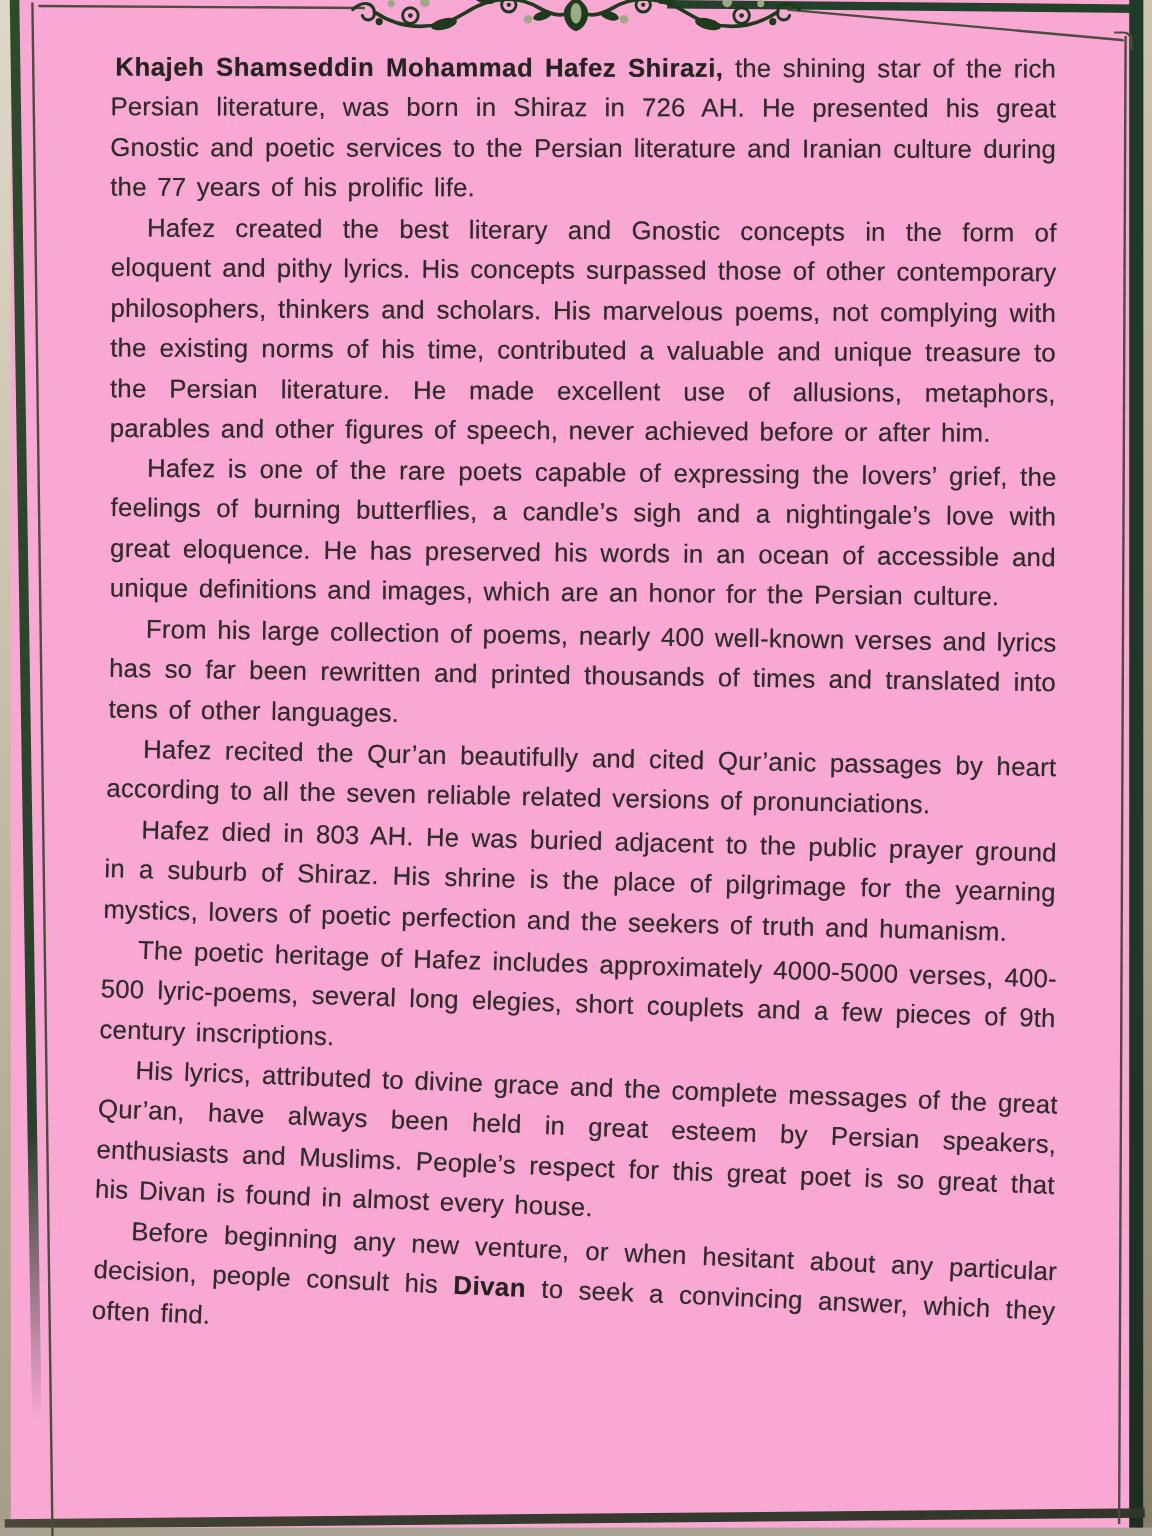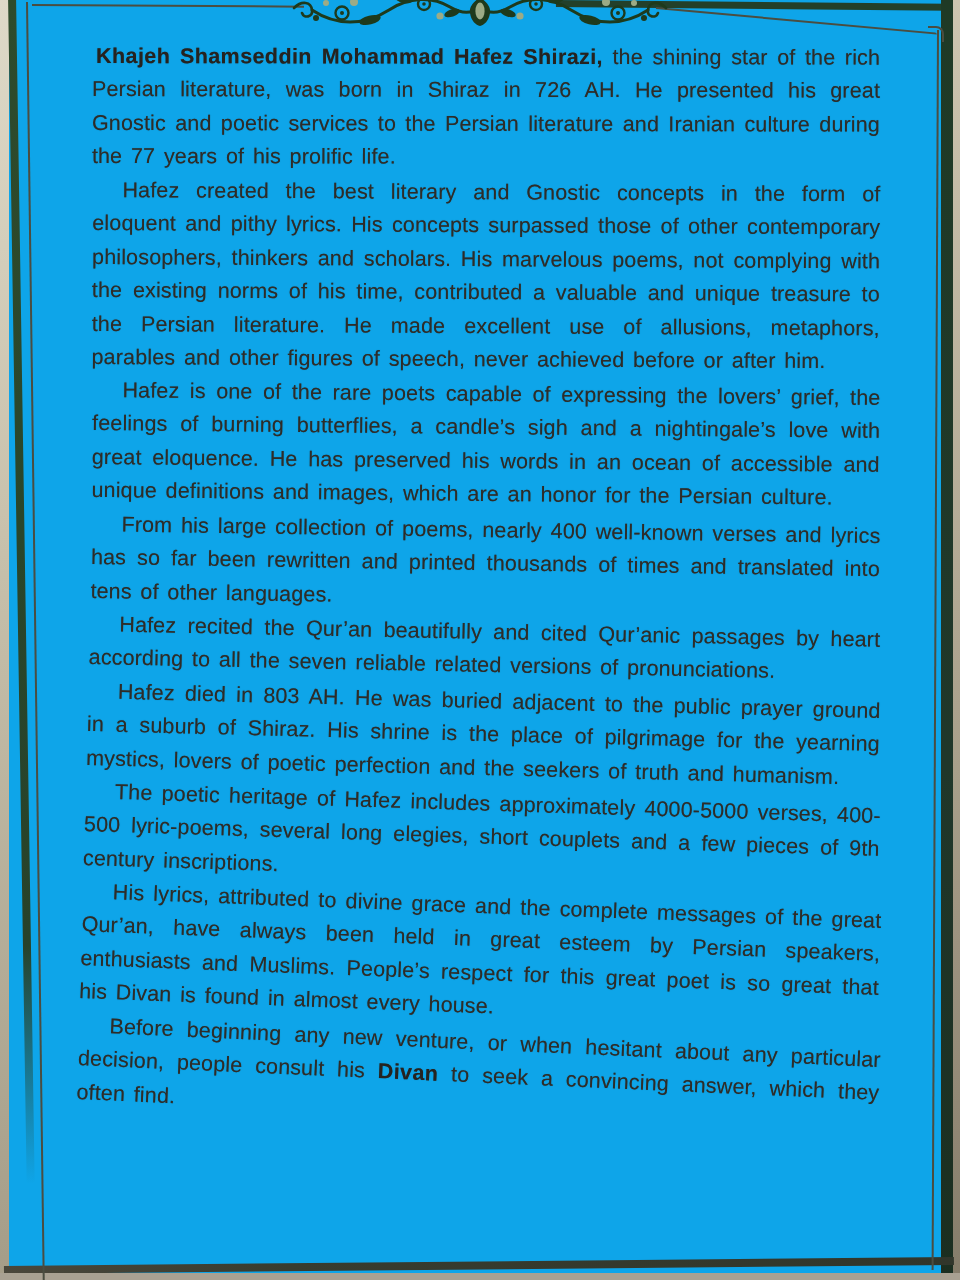--- a/index.html
+++ b/index.html
@@ -8,21 +8,21 @@
     font-family:"Liberation Sans", sans-serif;
     background:#b9b09a;
   }
   
   .page{
     position:absolute;inset:0;overflow:hidden;
     background:
       radial-gradient(1200px 700px at 18% 8%, rgba(255,255,252,.38), rgba(255,255,252,0) 60%),
       radial-gradient(900px 600px at 95% 100%, rgba(40,32,18,.28), rgba(40,32,18,0) 65%),
       linear-gradient(172deg,#e3ddcb 0%, #dad3bf 22%, #d2cab1 45%, #c4bba2 68%, #af a 0%, #ada48d 85%, #a29a84 100%);
-    background-color:#0ea5e9;
+    background-color:#f9a8d4;
   }
   
   .edge-left-outer{position:absolute;left:0;top:0;width:9px;height:1280px;
     background:linear-gradient(to bottom,#ded9c8,#c9c2ad 40%,#a59d88);}
   .strip-green-left{position:absolute;left:8px;top:-6px;width:8px;height:1190px;
     transform:rotate(-0.9deg);transform-origin:top left;border-radius:2px;
     background:linear-gradient(to bottom,#2e4b2c 0%,#27422a 80%,rgba(39,66,42,0) 100%);}
   .strip-green-right{position:absolute;left:941px;top:0;width:12px;height:1280px;
     background:linear-gradient(to bottom,#1f3a26 0%,#20372a 60%,#1b2e20 100%);}
   .edge-right-outer{position:absolute;left:953px;top:0;width:7px;height:1280px;

